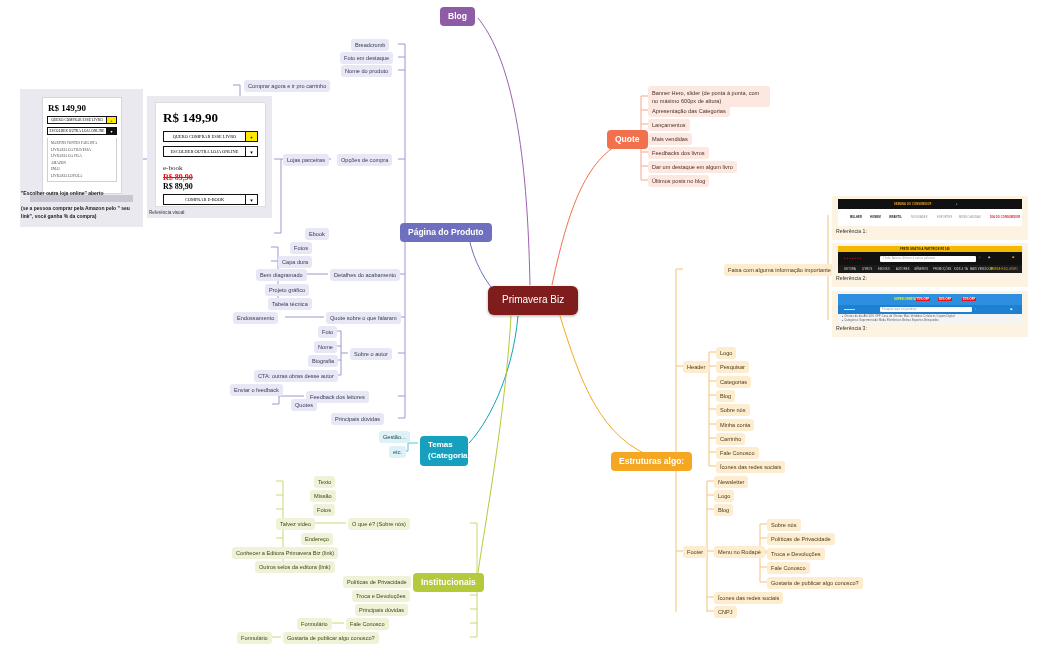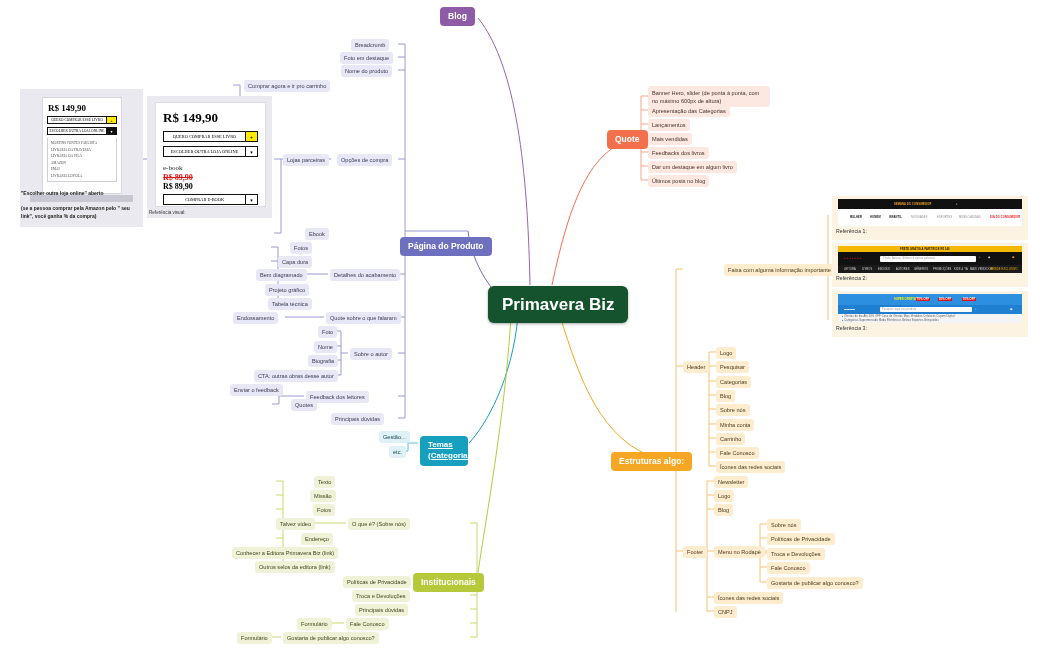--- a/index.html
+++ b/index.html
@@ -12,22 +12,22 @@
   svg.links{position:absolute;left:0;top:0;width:1050px;height:650px;pointer-events:none;}
 
   .node{
     position:absolute;
     box-sizing:border-box;
     border-radius:4px;
     line-height:1.25;
     white-space:nowrap;
   }
   .root{
-    background:#14532d;color:#ffffff;
-    font-size:17px;font-weight:bold;
+    background:#7f1d1d;color:#ffffff;
+    font-size:10px;font-weight:normal;
     padding:8px 14px;border-radius:6px;
     box-shadow:0 1px 3px rgba(0,0,0,.35);
   }
   .branch{
     color:#ffffff;font-size:8.5px;font-weight:bold;
     padding:4px 8px;border-radius:4px;
   }
   .leaf{
     font-size:5.6px;padding:2.5px 4px;border-radius:3px;
     color:#2f2f33;
@@ -41,21 +41,21 @@
 
   
   .c-red-b{background:#f2704b;}
   .c-red-l{background:#fde8e1;color:#4a3029;}
 
   
   .c-orange-b{background:#f5a623;}
   .c-orange-l{background:#fdeccd;color:#4a3c1d;}
 
   
-  .c-teal-b{background:#16a0bd;text-decoration:underline;}
+  .c-teal-b{background:#16a0bd;}
   .c-teal-l{background:#ddf1f6;color:#1f4752;}
 
   
   .c-olive-b{background:#b5c93a;}
   .c-olive-l{background:#f0f2d8;color:#41461c;}
 
   
   .mock{position:absolute;box-sizing:border-box;}
   .mock-a{left:20px;top:89px;width:123px;height:138px;background:#e9e9ef;}
   .mock-a-inner{position:absolute;left:22px;top:8px;width:78px;height:95px;background:#ffffff;border:1px solid #d6d6de;}
@@ -245,21 +245,21 @@
 
   <div class="node branch c-red-b" style="left:607px;top:130px;">Quote</div>
   <div class="node leaf c-red-l wrap" style="left:648px;top:86px;width:122px;">Banner Hero, slider (de ponta à ponta, com no máximo 600px de altura)</div>
   <div class="node leaf c-red-l" style="left:648px;top:105px;">Apresentação das Categorias</div>
   <div class="node leaf c-red-l" style="left:648px;top:119px;">Lançamentos</div>
   <div class="node leaf c-red-l" style="left:648px;top:133px;">Mais vendidas</div>
   <div class="node leaf c-red-l" style="left:648px;top:147px;">Feedbacks dos livros</div>
   <div class="node leaf c-red-l" style="left:648px;top:161px;">Dar um destaque em algum livro</div>
   <div class="node leaf c-red-l" style="left:648px;top:175px;">Últimos posts no blog</div>
 
-  <div class="node branch c-purple-b2" style="left:400px;top:237px;">Página do Produto</div>
+  <div class="node branch c-purple-b2" style="left:400px;top:223px;">Página do Produto</div>
 
   <div class="node leaf c-purple-l" style="left:351px;top:39px;">Breadcrumb</div>
   <div class="node leaf c-purple-l" style="left:340px;top:52px;">Foto em destaque</div>
   <div class="node leaf c-purple-l" style="left:341px;top:65px;">Nome do produto</div>
 
   <div class="node leaf c-purple-l" style="left:337px;top:154px;">Opções de compra</div>
   <div class="node leaf c-purple-l" style="left:283px;top:154px;">Lojas parceiras</div>
   <div class="node leaf c-purple-l" style="left:244px;top:80px;">Comprar agora e ir pro carrinho</div>
   <div class="node leaf c-purple-l" style="left:305px;top:228px;">Ebook</div>
 

